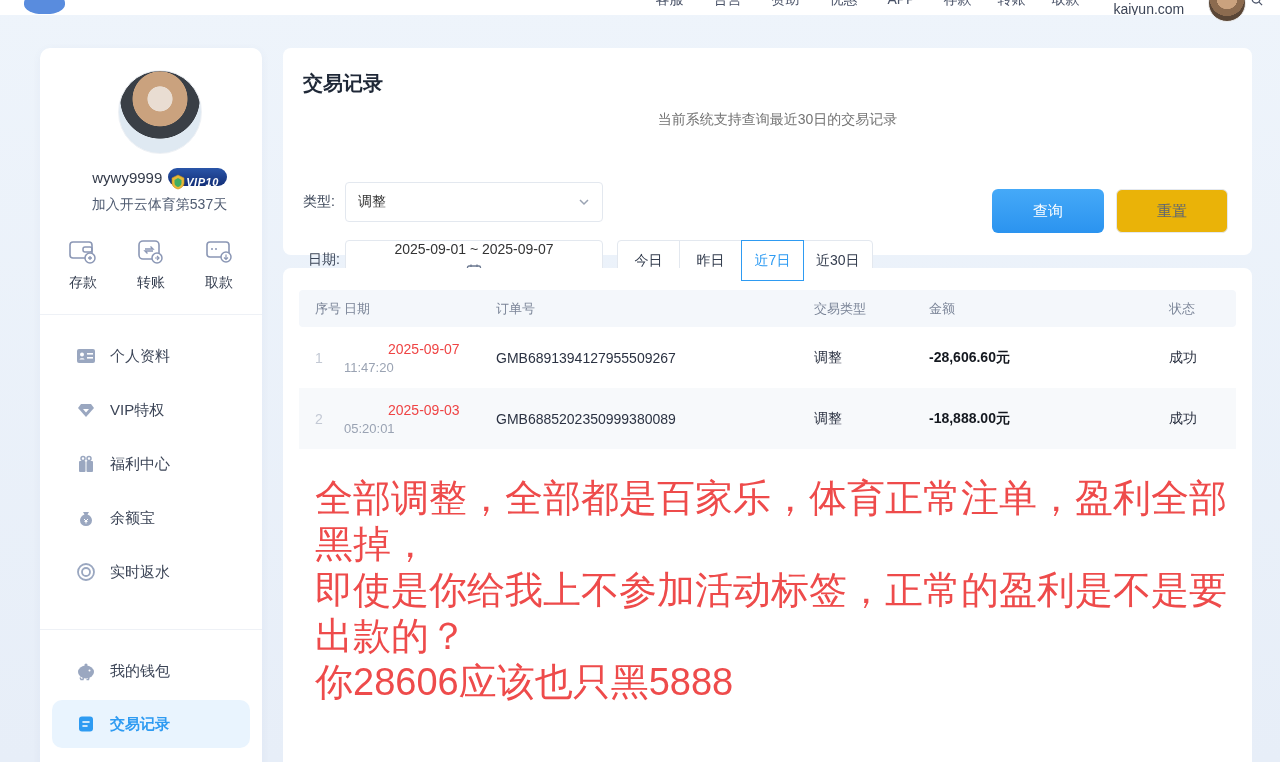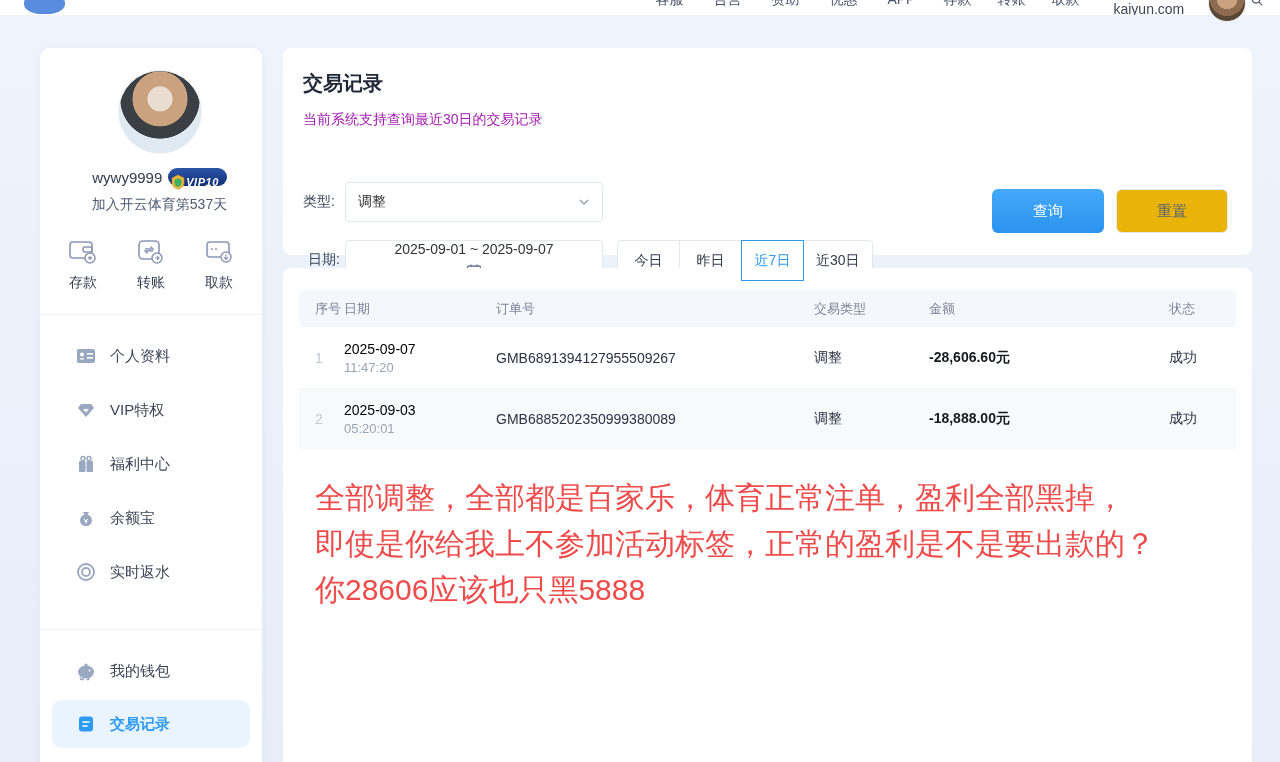--- a/index.html
+++ b/index.html
@@ -51,21 +51,21 @@
   .menu-item { display:flex; align-items:center; gap:14px; height:54px;
     padding-left:36px; font-size:15px; color:#3c4557; cursor:pointer; }
   .menu-item svg { width:20px; height:20px; flex:none; }
   .menu-item.active { background:#e9f4fe; border-radius:10px; margin:2px 12px;
     padding-left:24px; height:48px; color:#2e9bf2; font-weight:bold; }
 
   
   .filter-card { position:absolute; left:283px; top:48px; width:969px; height:207px;
     background:#fff; border-radius:8px; }
   .page-title { font-size:20px; font-weight:bold; color:#1f2837; padding:22px 0 0 20px; }
-  .page-subtitle { font-size:14px; color:#a21caf; padding:14px 0 0 20px; }
+  .page-subtitle { font-size:14px; color:#737373; padding:14px 0 0 20px;text-align:center; }
   .filter-row { position:absolute; left:20px; display:flex; align-items:center; }
   .row-type { top:134px; }
   .row-date { top:192px;text-align:center; }
   .filter-label { font-size:14px; color:#3c4658; width:42px; }
   .select-box, .date-box { width:258px; height:40px; border:1px solid #e3e8ef; border-radius:4px;
     display:flex; align-items:center; padding:0 12px; font-size:14px; color:#333; cursor:pointer;
     background:#fff; justify-content:space-between; }
   .chevron { width:12px; height:12px; }
   .date-box { gap:6px; justify-content:flex-start;flex-direction:column; }
   .date-text { flex:1; }
@@ -90,24 +90,24 @@
     border-radius:4px; font-size:13px; color:#7b8598; }
   .trow { display:flex; align-items:center; height:61px; font-size:14px; color:#2b3242; }
   .trow:nth-child(even) { background:#f7f9fb; }
   .c-idx { width:45px; padding-left:16px; flex:none; }
   .c-date { width:152px; flex:none; }
   .c-order { width:318px; flex:none; }
   .c-type { width:115px; flex:none; }
   .c-amount { width:240px; flex:none; }
   .c-status { flex:1; }
   .cell-idx { color:#c3c9d4; }
-  .cell-date-main { color:#000000; }
+  .cell-date-main { color:#ef4444;margin-left:44px; }
   .cell-date-time { color:#9aa3b3; font-size:13px; margin-top:3px; }
   .cell-amount { font-weight:bold; color:#14181f; }
-  .annotation { padding:26px 0 0 16px; color:#ee4b4b; font-size:30px; line-height:46px; }
+  .annotation { padding:26px 0 0 16px; color:#ee4b4b; font-size:38px; line-height:46px; }
 </style>
 </head>
 <body>
 
 <div class="topbar">
   <div class="topbar-inner">
     <div class="logo-blob"></div>
     <div class="top-nav">
       <span class="top-link">客服</span>
       <span class="top-link">合营</span>

